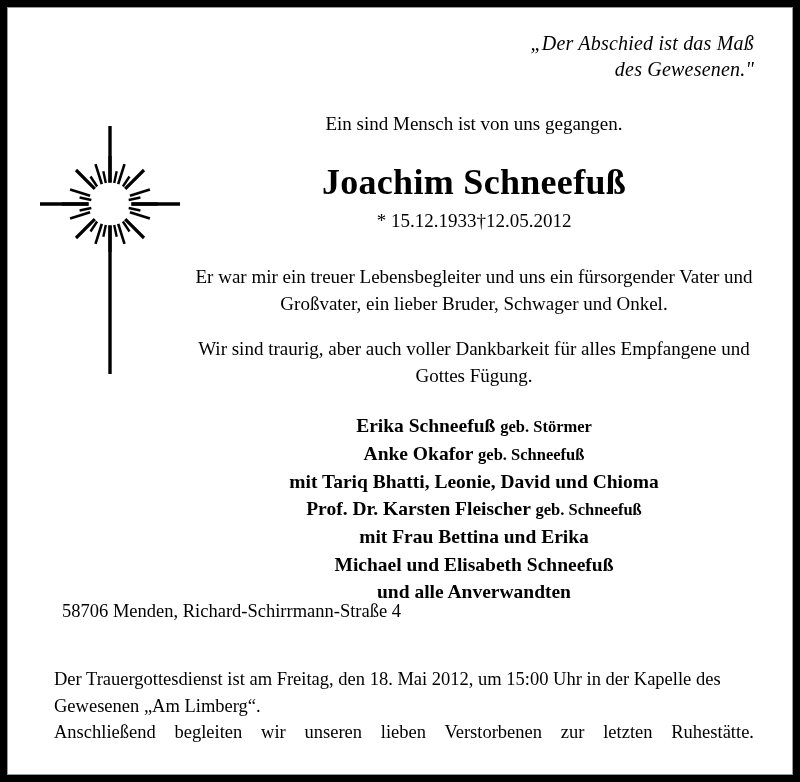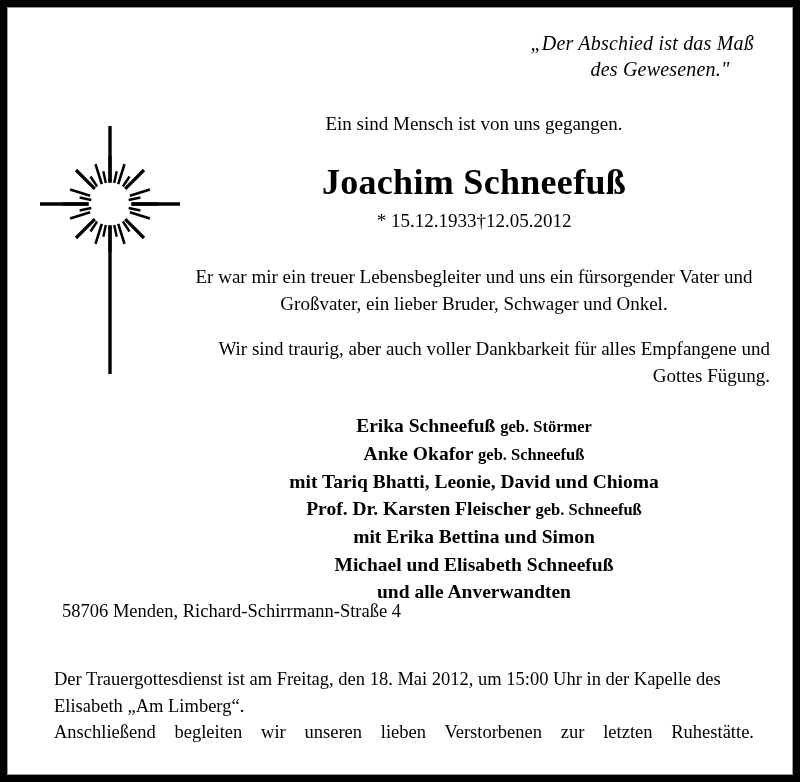--- a/index.html
+++ b/index.html
@@ -32,21 +32,21 @@
     background: #ffffff;
     border: 1px solid #9b9b9b;
     overflow: hidden;
   }
 
   
   .epigraph {
     position: absolute;
     top: 22px;
     right: 38px;
-    text-align: left;
+    text-align: right;
     font-style: italic;
     font-size: 20px;
     line-height: 1.32;
     letter-spacing: 0.2px;
   }
   .epigraph .line-2 {
     display: block;
     padding-left: 60px;
   }
 
@@ -99,21 +99,20 @@
   .tribute {
     margin-top: 32px;
     font-size: 19px;
     line-height: 1.42;
   }
   .tribute p {
     margin: 0 0 18px 0;
   }
   .tribute p:last-child {
     margin-bottom: 0;
-    text-align: right;
   }
 
   .mourners {
     margin-top: 22px;
     font-size: 19.5px;
     font-weight: bold;
     line-height: 1.42;
   }
   .mourners .mourner-line {
     white-space: nowrap;
@@ -230,38 +229,38 @@
           <span class="small">geb. Schneefuß</span>
         </div>
         <div class="mourner-line">
           <span>mit Tariq Bhatti, Leonie, David und Chioma</span>
         </div>
         <div class="mourner-line">
           <span>Prof. Dr. Karsten Fleischer</span>
           <span class="small">geb. Schneefuß</span>
         </div>
         <div class="mourner-line">
-          <span>mit Erika Bettina und Simon</span>
+          <span>mit Frau Bettina und Erika</span>
         </div>
         <div class="mourner-line">
           <span>Michael und Elisabeth Schneefuß</span>
         </div>
         <div class="mourner-line">
           <span>und alle Anverwandten</span>
         </div>
       </div>
 
     </div>
 
     <div class="footer">
       <p class="address">58706 Menden, Richard-Schirrmann-Straße 4</p>
 
       <div class="service">
         <div>Der Trauergottesdienst ist am Freitag, den 18. Mai 2012, um 15:00 Uhr in der Kapelle des</div>
-        <div>Elisabeth „Am Limberg“.</div>
+        <div>Gewesenen „Am Limberg“.</div>
         <div class="justified">Anschließend begleiten wir unseren lieben Verstorbenen zur letzten Ruhestätte.</div>
       </div>
 
       <div class="donation">
         <div>Anstelle zugedachter Blumengrüße bitten wir um eine Spende für das Kinderhospiz Balthasar</div>
 
       </div>
     </div>
 
   </div>

